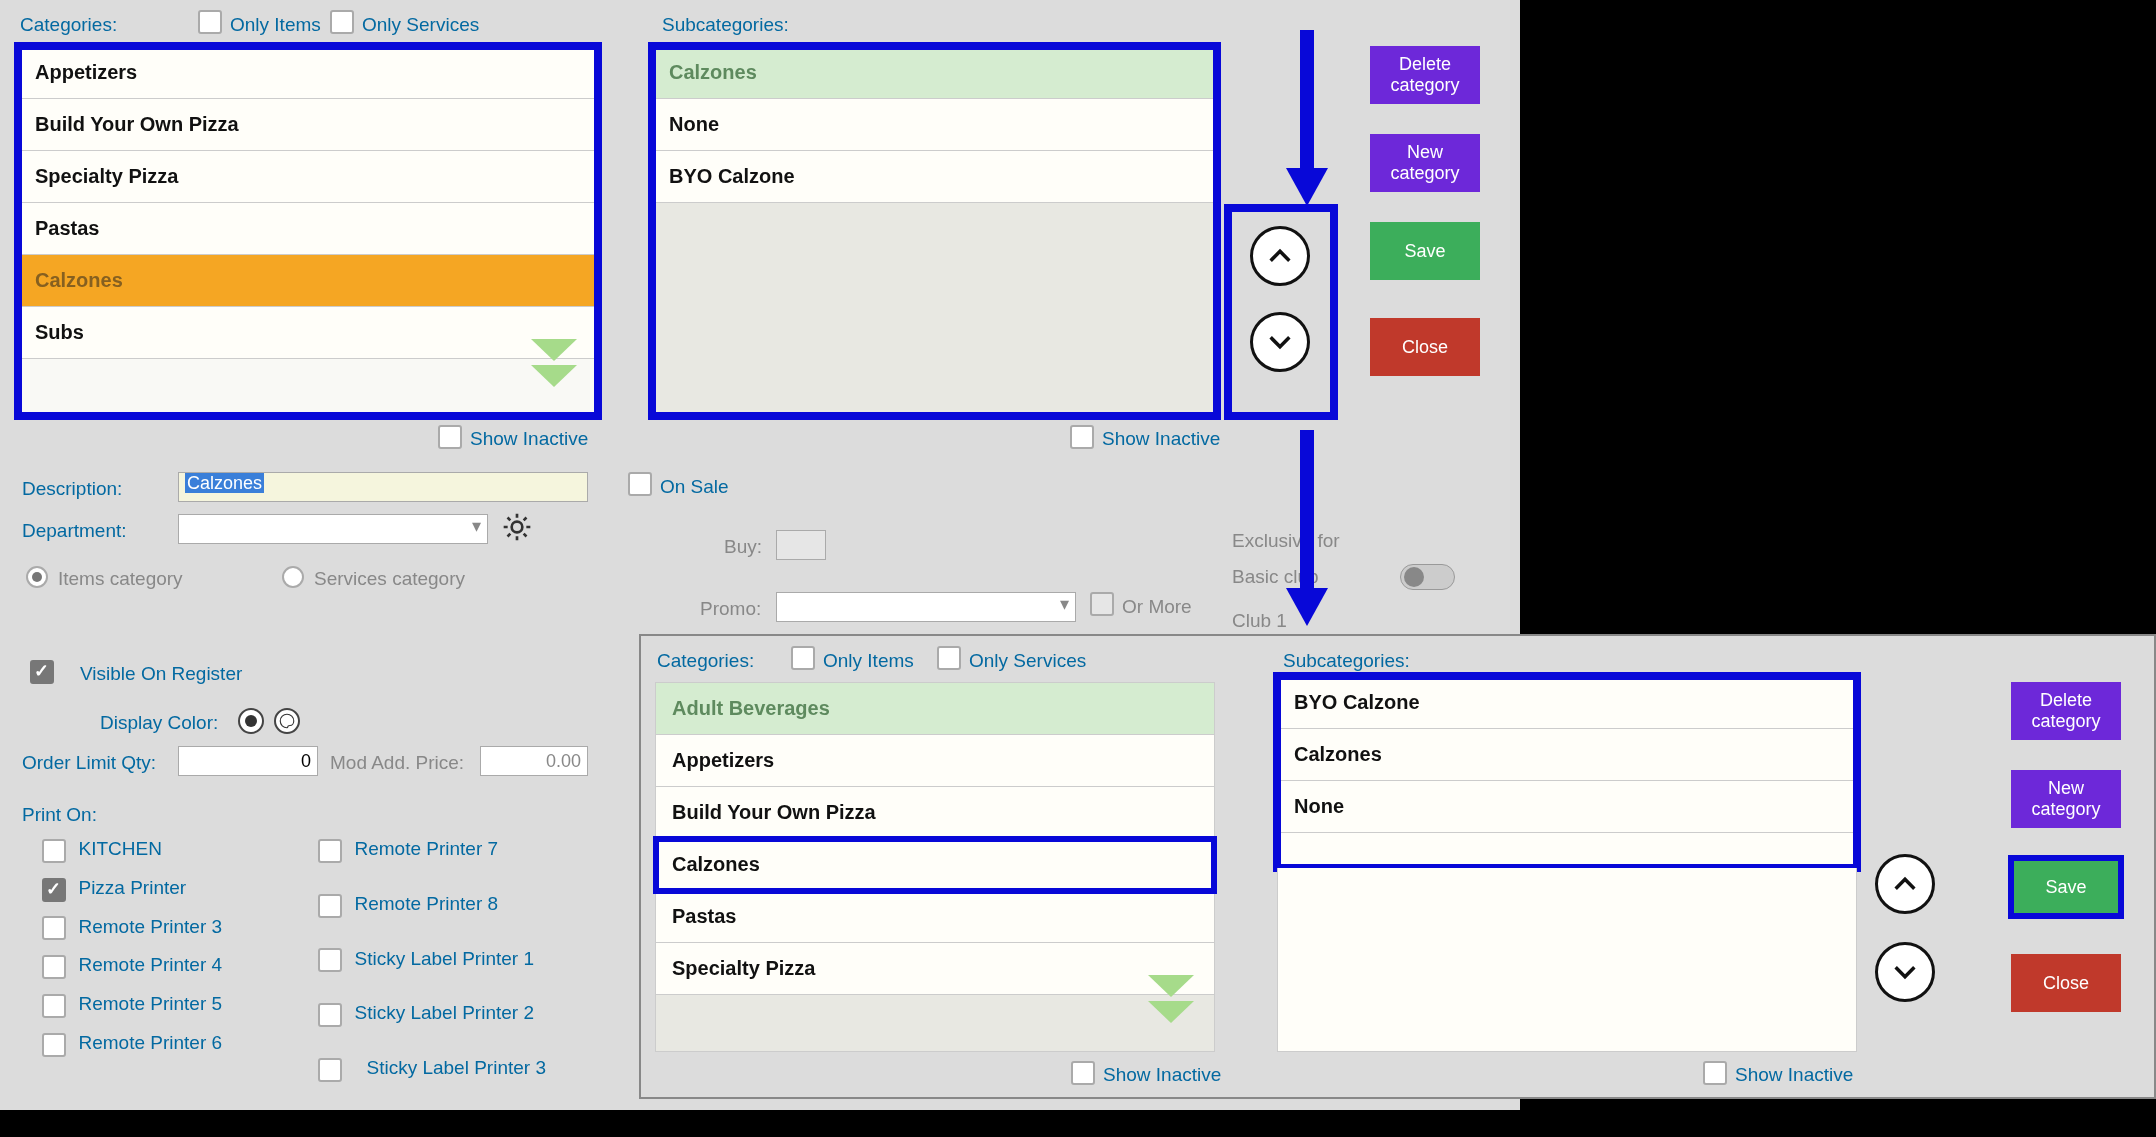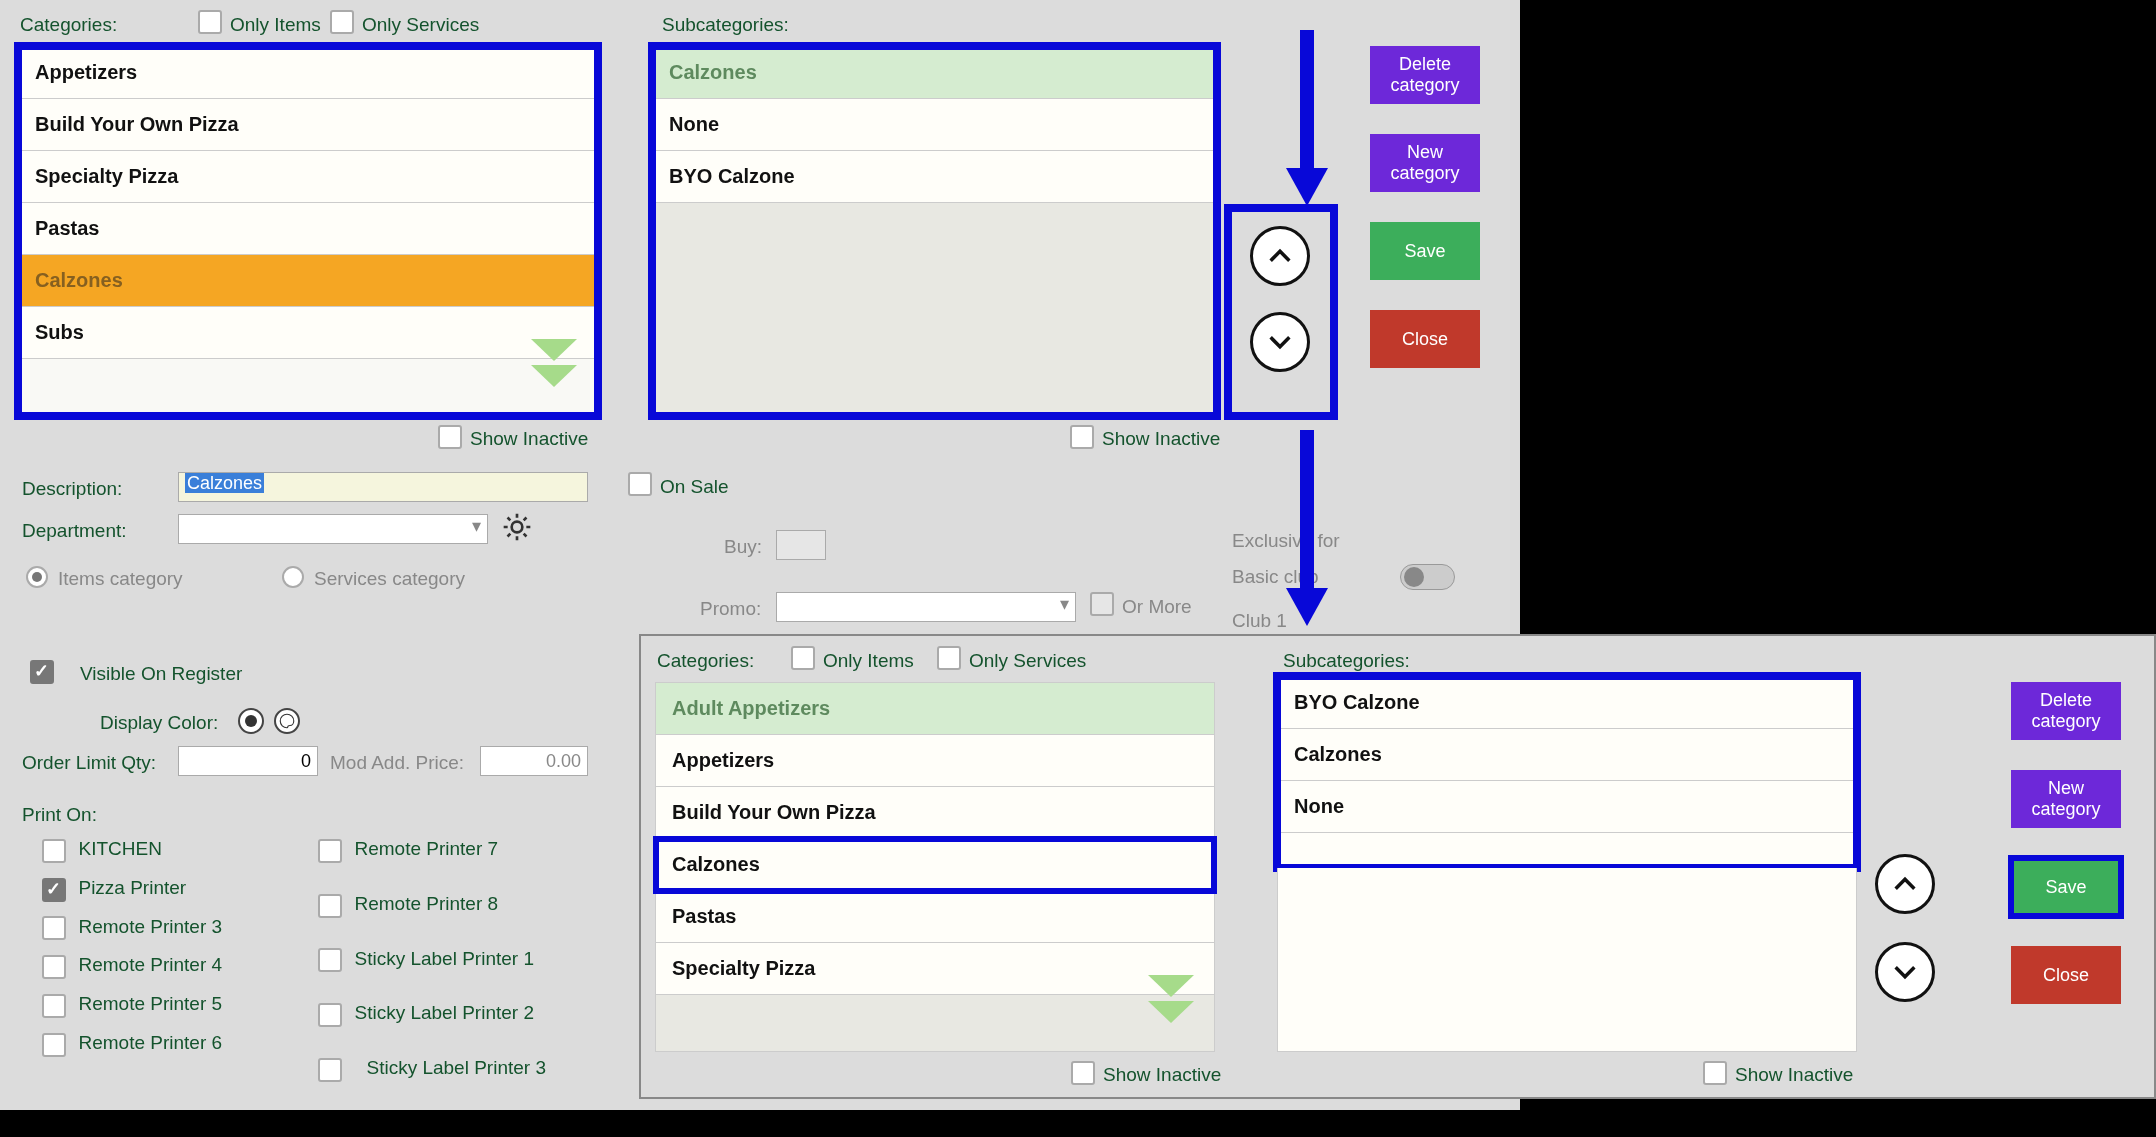--- a/index.html
+++ b/index.html
@@ -2,39 +2,39 @@
 <html><head>
 <meta charset="utf-8">
 <style>
   * { box-sizing: border-box; margin: 0; padding: 0; font-family: Arial, Helvetica, sans-serif; }
   body { background: #000; width: 2156px; height: 1137px; position: relative; overflow: hidden; }
 
   .panel { position: absolute; background: #dcdcdc; }
   #panel1 { left: 0; top: 0; width: 1520px; height: 1110px; }
   #panel2 { left: 639px; top: 634px; width: 1517px; height: 465px; border: 2px solid #888; background:#dcdcdc; }
 
-  .label { font-size: 19px; color: #14532d; }
+  .label { font-size: 19px; color: #0369a1; }
   .label-dim { color: #888; }
 
   .chk { width: 24px; height: 24px; border: 2px solid #aaa; background: #fff; display: inline-block; vertical-align: middle; border-radius:3px;}
   .chk.checked { background: #777; border-color:#777; position:relative;}
   .chk.checked::after { content:'✓'; color:#fff; font-size:18px; position:absolute; left:2px; top:-2px; font-weight:bold;}
 
   .listbox { background: #f9f9f5; border: 1px solid #ccc; }
   .listrow { border-bottom: 1px solid #ccc; padding: 14px 16px; font-size: 20px; font-weight: bold; color: #111; background:#fffef9; }
   .listrow.sel-orange { background: #f5a623; color:#866020;}
   .listrow.sel-green { background: #d5ecd0; color:#5e8a5e; }
 
   .highlight-blue { outline: 8px solid #0808d8; outline-offset: -4px; }
   .highlight-blue-thin { outline: 6px solid #0808d8; outline-offset: -3px; }
 
   .btn-stack-btn { width: 110px; height: 58px; border: none; color: #fff; font-size: 18px; text-align:center; display:flex; align-items:center; justify-content:center; line-height:1.15;}
   .bg-gray { background: #6d28d9; }
   .bg-green { background: #3cae5b; }
-  .bg-red { background: #c0392b; }
+  .bg-red { background: #c0392b; margin-top: 8px; }
 
   .round-btn { width: 60px; height: 60px; border-radius: 50%; background: #fff; border: 3px solid #111; display:flex; align-items:center; justify-content:center; }
   .round-btn svg { width: 28px; height: 28px; }
 
   .down-arrows { position:absolute; pointer-events:none; }
   .down-arrows svg polygon { fill:#a6db8a; }
 
   .txtfield { background:#fff; border:1px solid #aaa; height:30px; padding:0 6px; font-size:18px; }
   .txtfield.hl { background:#f5f5dd; }
   .sel-text { background:#3a7fd9; color:#fff; padding:0 2px; }
@@ -194,21 +194,21 @@
 <div class="panel" id="panel2">
   <span class="label" style="position:absolute; left:16px; top:14px;">Categories:</span>
   <span class="chk" style="position:absolute; left:150px; top:10px;"></span>
   <span class="label" style="position:absolute; left:182px; top:14px;">Only Items</span>
   <span class="chk" style="position:absolute; left:296px; top:10px;"></span>
   <span class="label" style="position:absolute; left:328px; top:14px;">Only Services</span>
 
   <span class="label" style="position:absolute; left:642px; top:14px;">Subcategories:</span>
 
   <div class="listbox" style="position:absolute; left:14px; top:46px; width:560px; height:370px; background:#e8e8e2;">
-    <div class="listrow sel-green">Adult Appetizers</div>
+    <div class="listrow sel-green">Adult Beverages</div>
     <div class="listrow">Appetizers</div>
     <div class="listrow">Build Your Own Pizza</div>
     <div class="listrow highlight-blue-thin" style="position:relative;">Calzones</div>
     <div class="listrow">Pastas</div>
     <div class="listrow">Specialty Pizza</div>
     <div class="down-arrows" style="right:20px; bottom:18px;">
       <svg width="46" height="54">
           <polygon points="0,0 46,0 23,22"></polygon>
           <polygon points="0,26 46,26 23,48"></polygon>
         </svg>

